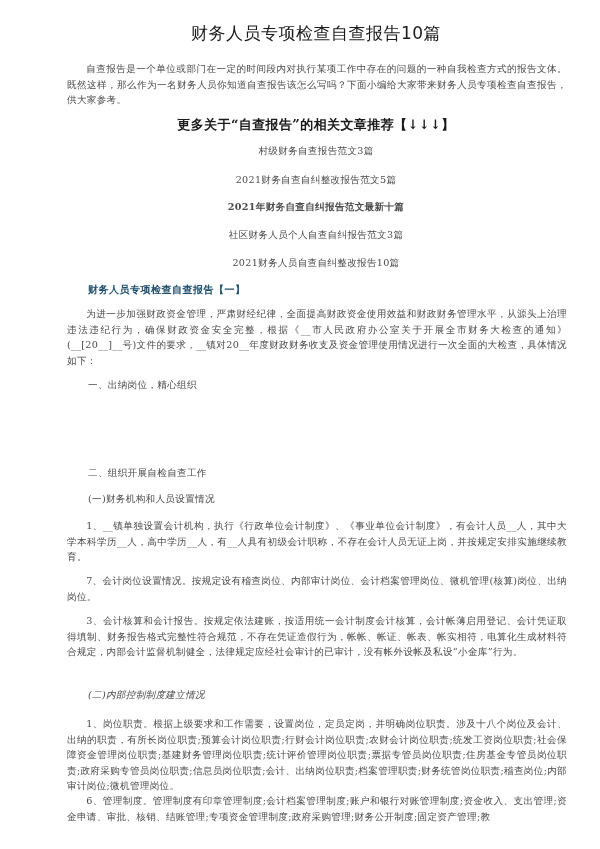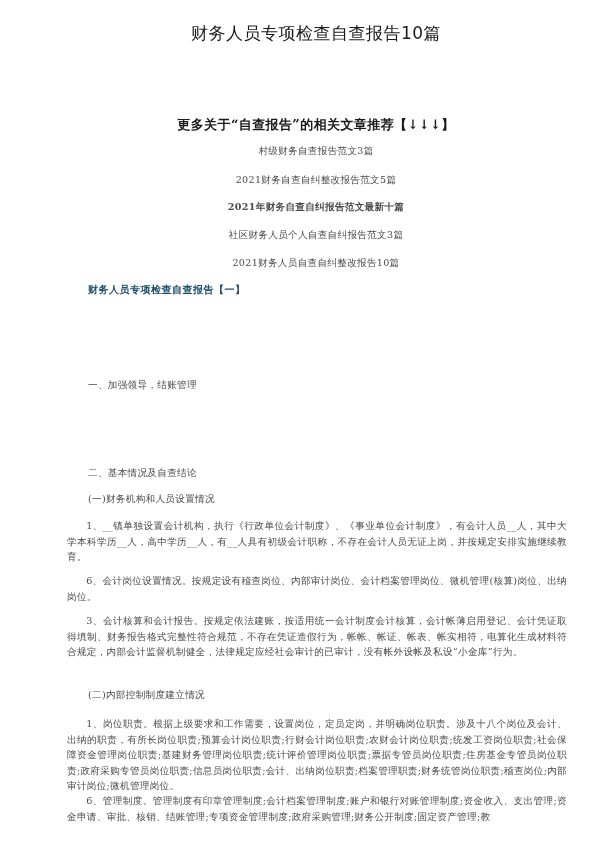--- a/index.html
+++ b/index.html
@@ -13,43 +13,45 @@
   .section-head { position: absolute; left: 72px; top: 283px; font-size: 10px; font-weight: bold; color: #1f4e6b; letter-spacing: 0.5px; }
   .heading { position: absolute; left: 72px; font-size: 9.6px; color: #4a4a4a; letter-spacing: 0.3px; }
   .link { cursor: pointer; }
 </style>
 </head>
 <body>
 
 <div class="page">
   <div class="title">财务人员专项检查自查报告10篇</div>
 
+  <div class="para indent" style="top:61px;">自查报告是一个单位或部门在一定的时间段内对执行某项工作中存在的问题的一种自我检查方式的报告文体。既然这样，那么作为一名财务人员你知道自查报告该怎么写吗？下面小编给大家带来财务人员专项检查自查报告，供大家参考。</div>
 
   <div class="rec-head">更多关于“自查报告”的相关文章推荐【↓↓↓】</div>
 
   <div class="center-line link" style="top:145px;">村级财务自查报告范文3篇</div>
   <div class="center-line link" style="top:174px;">2021财务自查自纠整改报告范文5篇</div>
   <div class="center-line link" style="top:201px;font-weight:bold;">2021年财务自查自纠报告范文最新十篇</div>
   <div class="center-line link" style="top:229px;">社区财务人员个人自查自纠报告范文3篇</div>
   <div class="center-line link" style="top:257px;">2021财务人员自查自纠整改报告10篇</div>
 
   <div class="section-head">财务人员专项检查自查报告【一】</div>
 
+  <div class="para indent" style="top:306px;">为进一步加强财政资金管理，严肃财经纪律，全面提高财政资金使用效益和财政财务管理水平，从源头上治理违法违纪行为，确保财政资金安全完整，根据《__市人民政府办公室关于开展全市财务大检查的通知》(__[20__]__号)文件的要求，__镇对20__年度财政财务收支及资金管理使用情况进行一次全面的大检查，具体情况如下：</div>
 
-  <div class="heading" style="top:379px;">一、加强领导，结账管理</div>
+  <div class="heading" style="top:379px;">一、出纳岗位，精心组织</div>
 
 
-  <div class="heading" style="top:467px;">二、基本情况及自查结论</div>
+  <div class="heading" style="top:467px;">二、组织开展自检自查工作</div>
 
   <div class="heading" style="top:493px;">(一)财务机构和人员设置情况</div>
 
   <div class="para indent" style="top:518px;">1、__镇单独设置会计机构，执行《行政单位会计制度》、《事业单位会计制度》，有会计人员__人，其中大学本科学历__人，高中学历__人，有__人具有初级会计职称，不存在会计人员无证上岗，并按规定安排实施继续教育。</div>
 
-  <div class="para indent" style="top:573px;">6、会计岗位设置情况。按规定设有稽查岗位、内部审计岗位、会计档案管理岗位、微机管理(核算)岗位、出纳岗位。</div>
+  <div class="para indent" style="top:573px;">7、会计岗位设置情况。按规定设有稽查岗位、内部审计岗位、会计档案管理岗位、微机管理(核算)岗位、出纳岗位。</div>
 
   <div class="para indent" style="top:613px;">3、会计核算和会计报告。按规定依法建账，按适用统一会计制度会计核算，会计帐薄启用登记、会计凭证取得填制、财务报告格式完整性符合规范，不存在凭证造假行为，帐帐、帐证、帐表、帐实相符，电算化生成材料符合规定，内部会计监督机制健全，法律规定应经社会审计的已审计，没有帐外设帐及私设“小金库”行为。</div>
 
-  <div class="heading" style="top:689px;">(二)内部控制制度建立情况</div>
+  <div class="heading" style="top:689px;font-style:italic;">(二)内部控制制度建立情况</div>
 
   <div class="para indent" style="top:716px;">1、岗位职责。根据上级要求和工作需要，设置岗位，定员定岗，并明确岗位职责。涉及十八个岗位及会计、出纳的职责，有所长岗位职责;预算会计岗位职责;行财会计岗位职责;农财会计岗位职责;统发工资岗位职责;社会保障资金管理岗位职责;基建财务管理岗位职责;统计评价管理岗位职责;票据专管员岗位职责;住房基金专管员岗位职责;政府采购专管员岗位职责;信息员岗位职责;会计、出纳岗位职责;档案管理职责;财务统管岗位职责;稽查岗位;内部审计岗位;微机管理岗位。</div>
 
   <div class="para indent" style="top:793px;">6、管理制度。管理制度有印章管理制度;会计档案管理制度;账户和银行对账管理制度;资金收入、支出管理;资金申请、审批、核销、结账管理;专项资金管理制度;政府采购管理;财务公开制度;固定资产管理;教</div>
 </div>
 
 </body></html>

